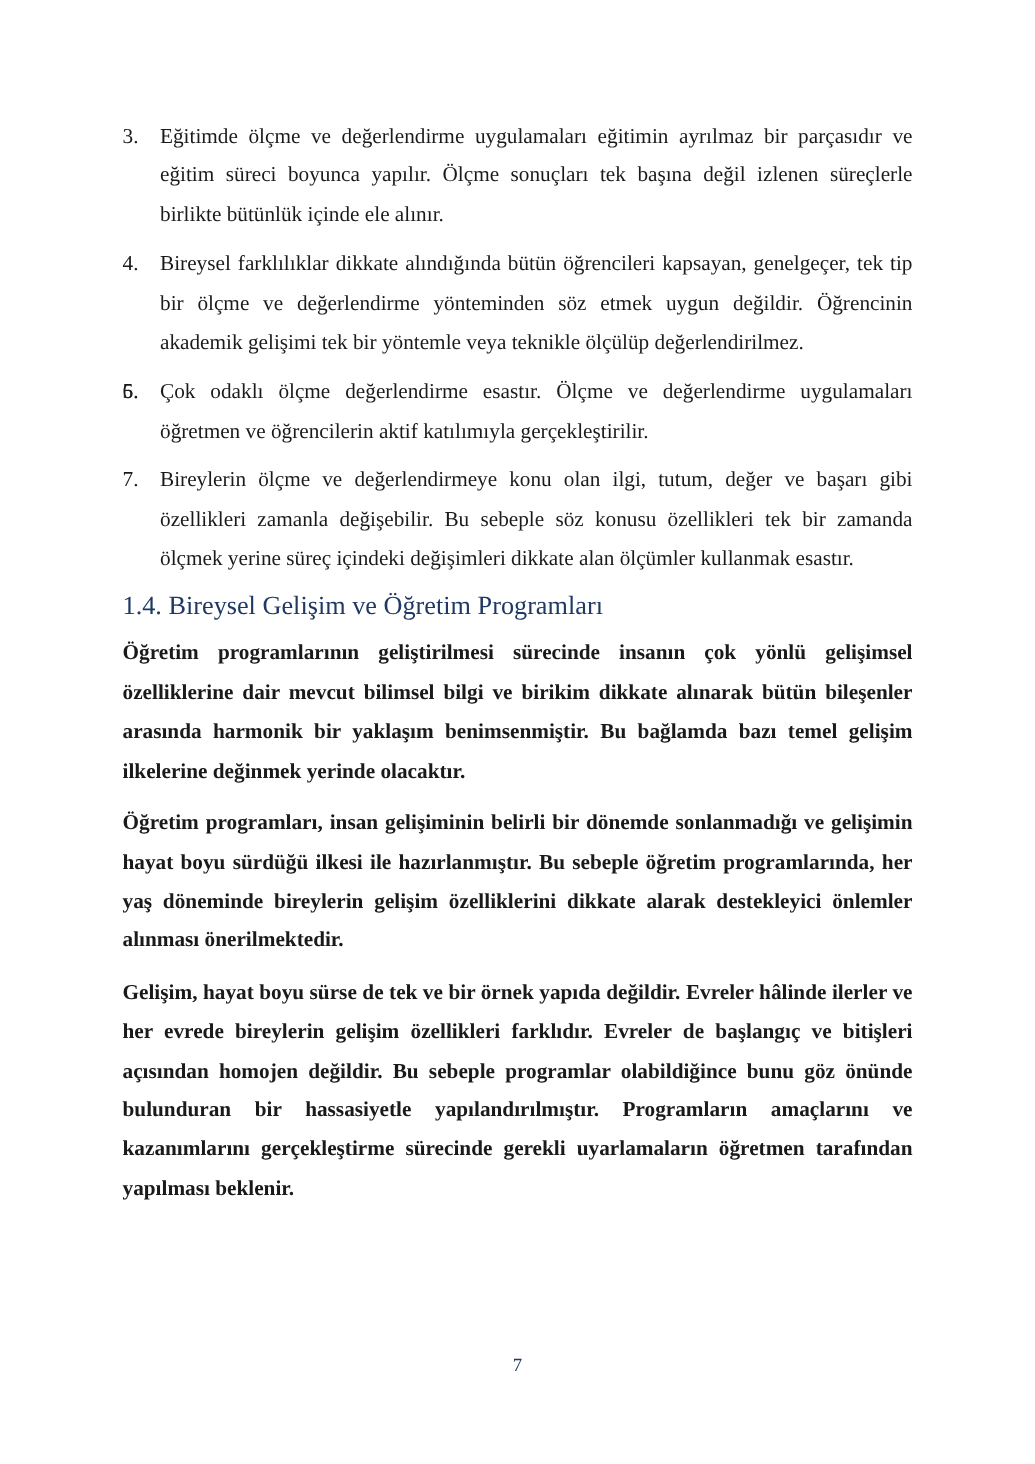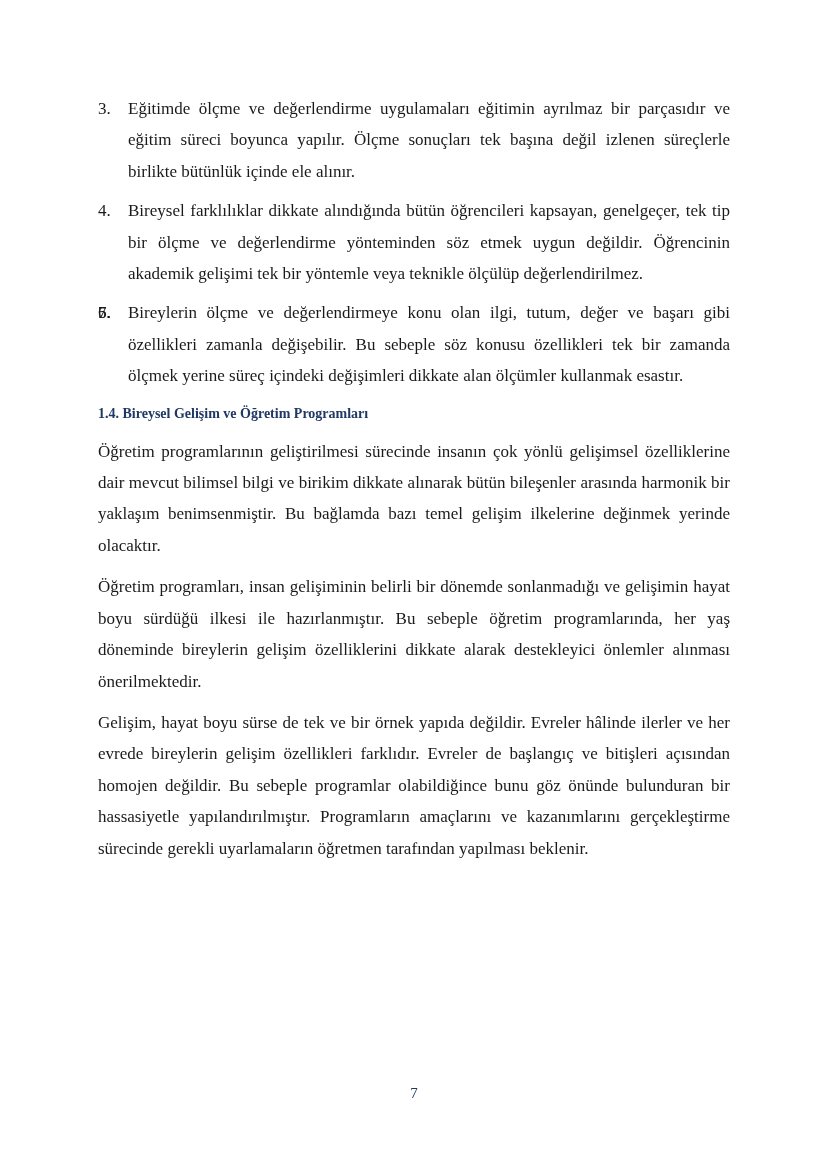--- a/index.html
+++ b/index.html
@@ -11,24 +11,24 @@
     .page { position: absolute; left: 0; top: 0; width: 828px; height: 1171px; }
     .content {
       position: absolute; left: 98px; top: 93px; width: 632px;
       font-family: "Liberation Serif", "DejaVu Serif", serif;
       font-size: 17px; line-height: 31.4px;
     }
     .list { margin: 0; padding: 0; list-style: none; }
     .list-item { position: relative; padding-left: 30px; text-align: justify; margin-bottom: 8px; }
     .list-num { position: absolute; left: 0; top: 0; }
     .heading {
-      color: #1f3864; font-weight: bold; font-size: 14px;
+      color: #1f3864; font-weight: normal; font-size: 21px;
       margin: 4px 0 8px 0; line-height: 28px;
     }
-    .para { text-align: justify; margin: 0 0 10px 0; }
+    .para { text-align: justify; margin: 0 0 10px 0; font-weight: bold; }
     .page-number {
       position: absolute; left: 0; width: 828px; top: 1085px; text-align: center;
       color: #1f3864; font-family: "Liberation Serif", serif; font-size: 15px;
     }
   </style>
 </head>
 <body>
 
 <div class="page">
   <div class="content">
@@ -39,20 +39,21 @@
       </li>
       <li class="list-item">
         <span class="list-num">4.</span>
         <span>Bireysel farklılıklar dikkate alındığında bütün öğrencileri kapsayan,  genelgeçer, tek tip bir ölçme ve değerlendirme yönteminden söz etmek uygun değildir. Öğrencinin akademik gelişimi tek bir yöntemle veya teknikle ölçülüp değerlendirilmez.</span>
       </li>
       <li class="list-item">
         <span class="list-num">5.</span>
       </li>
       <li class="list-item">
         <span class="list-num">6.</span>
+        <span>Çok odaklı ölçme değerlendirme esastır. Ölçme ve değerlendirme uygulamaları öğretmen ve öğrencilerin aktif katılımıyla gerçekleştirilir.</span>
       </li>
       <li class="list-item">
         <span class="list-num">7.</span>
         <span>Bireylerin ölçme ve değerlendirmeye konu olan ilgi, tutum, değer ve başarı gibi özellikleri zamanla değişebilir. Bu sebeple söz konusu özellikleri tek bir zamanda ölçmek yerine süreç içindeki değişimleri dikkate alan ölçümler kullanmak esastır.</span>
       </li>
     </ol>
 
     <h2 class="heading">1.4. Bireysel Gelişim ve Öğretim Programları</h2>
 
     <p class="para">Öğretim programlarının geliştirilmesi sürecinde insanın çok yönlü gelişimsel özelliklerine dair mevcut bilimsel bilgi ve birikim dikkate alınarak bütün bileşenler arasında harmonik bir yaklaşım benimsenmiştir. Bu bağlamda bazı temel gelişim ilkelerine değinmek yerinde olacaktır.</p>

